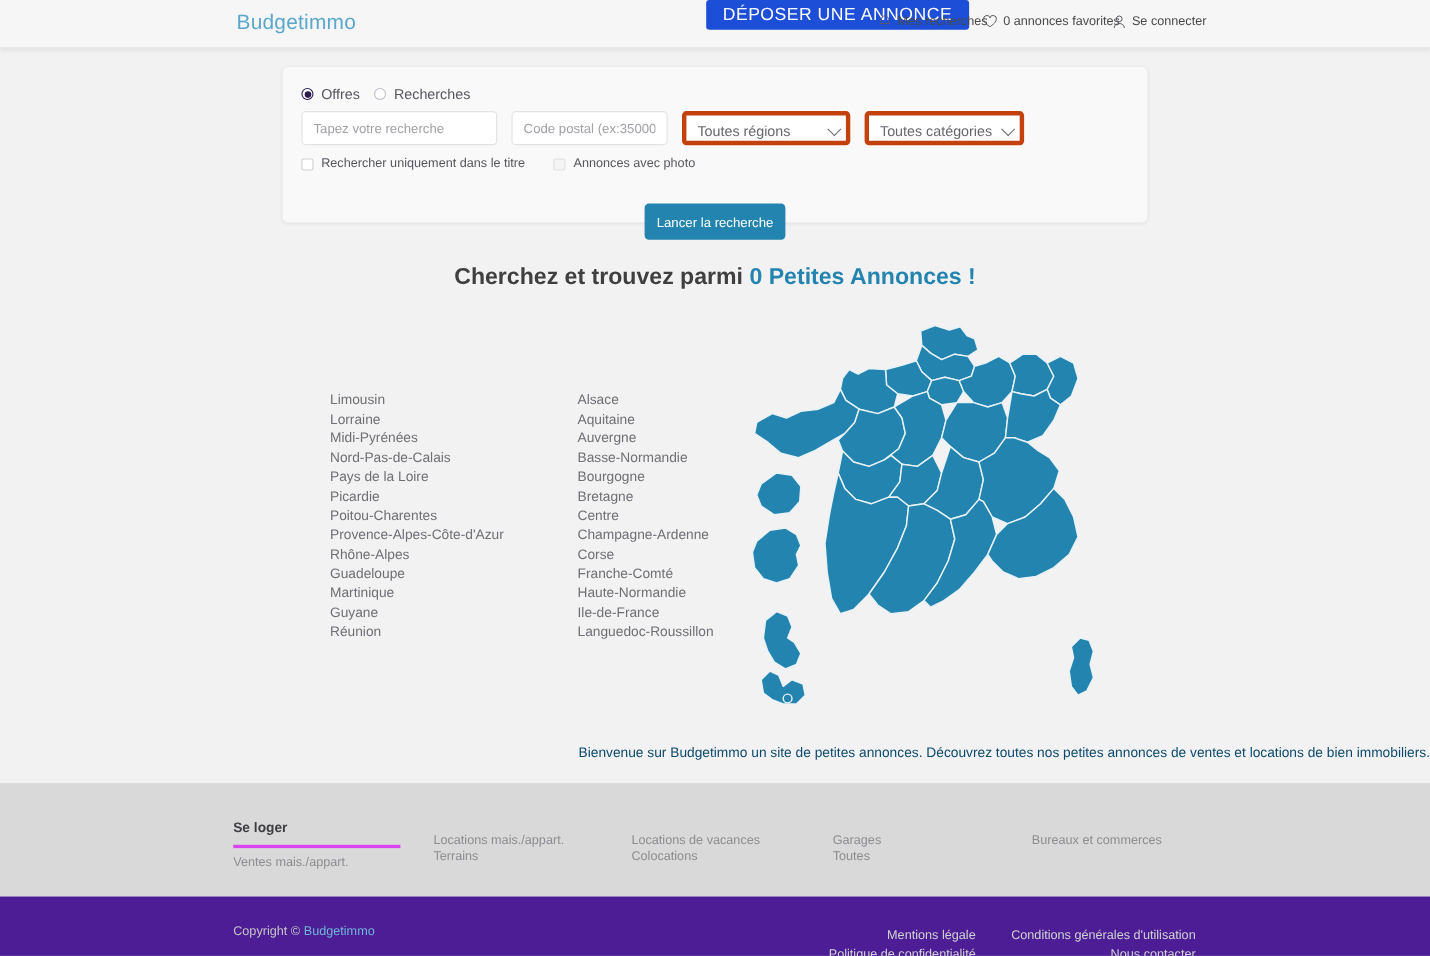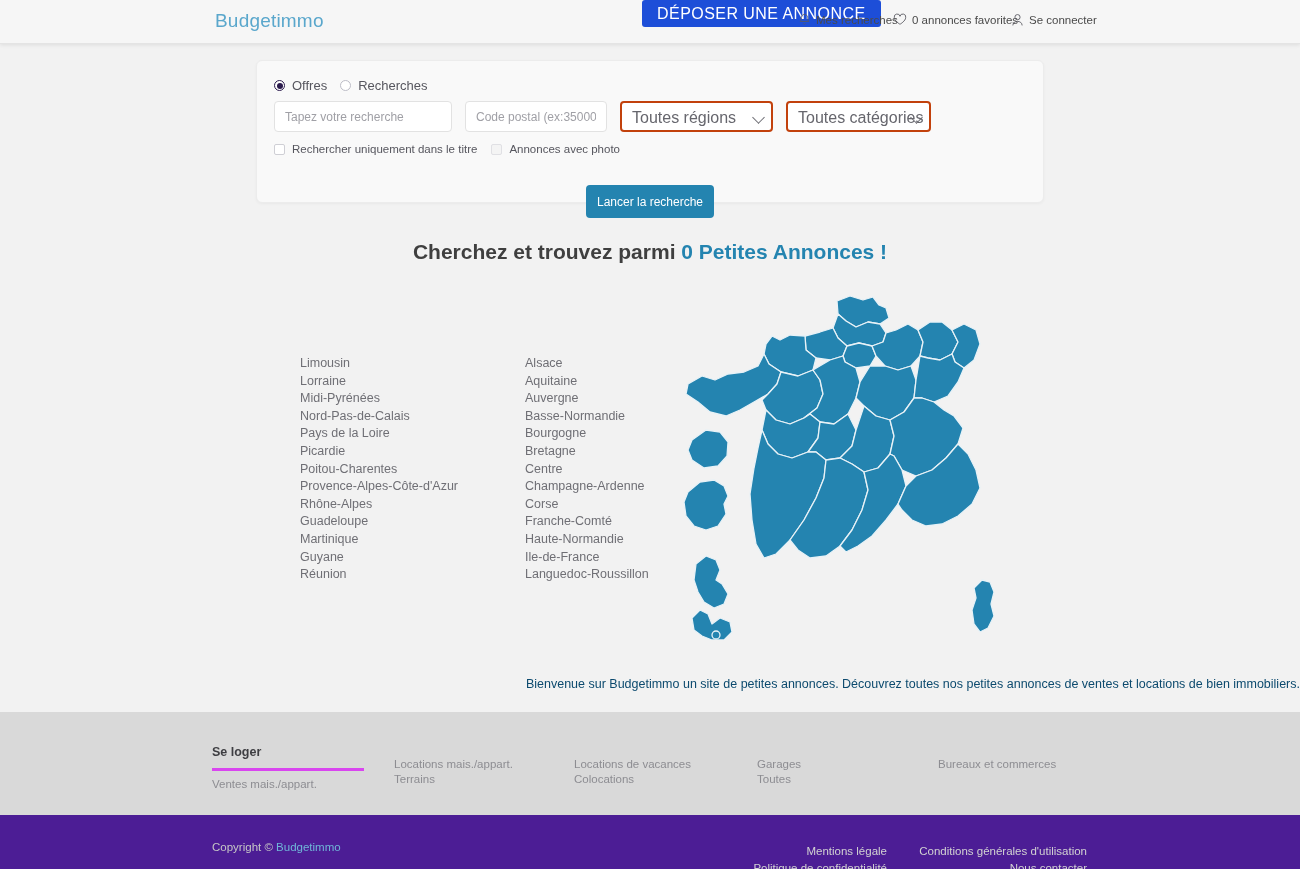--- a/index.html
+++ b/index.html
@@ -71,35 +71,35 @@
     font-size: 12px; color: #333; padding: 0 10px;
     font-family: "Liberation Sans", sans-serif;
     outline: none;
   }
   .txt-input::placeholder { color: #a0a0a6; }
   #search-input { width: 178px; }
   #postal-input { width: 142px; }
   .sel-wrap { position: relative; }
   .sel-box {
     height: 31px; background: #fff;
-    border: 2px solid #c2410c; border-radius: 4px;
-    font-size: 16px; color: #66666d;
+    border: 4px solid #c2410c; border-radius: 4px;
+    font-size: 13px; color: #66666d;
     padding: 0 30px 0 10px; line-height: 29px;
     cursor: pointer; white-space: nowrap;
   }
   #region-select  { width: 153px; }
   #category-select{ width: 145px; }
   .chev {
     position: absolute; right: 10px; top: 12px;
     width: 9px; height: 9px;
     border-right: 1.6px solid #6d6d74; border-bottom: 1.6px solid #6d6d74;
     transform: rotate(45deg); pointer-events: none;
   }
 
-  .checks { position: absolute; left: 17px; top: 82px; display: flex; align-items: center; gap: 14px; }
+  .checks { position: absolute; left: 17px; top: 82px; display: flex; align-items: center; gap: 26px; }
   .chk-opt { display: flex; align-items: center; gap: 7px; cursor: pointer; }
   .chk {
     width: 11px; height: 11px; border-radius: 2px;
     border: 1px solid #cfcfd5; background: #fff; flex: none;
   }
   .chk.faint { border-color: #e0e0e4; background: #f4f4f4; }
   .chk-opt .lbl { font-size: 11.5px; color: #56565e; }
 
   .launch-btn {
     position: absolute; left: 586px; top: 185px;

